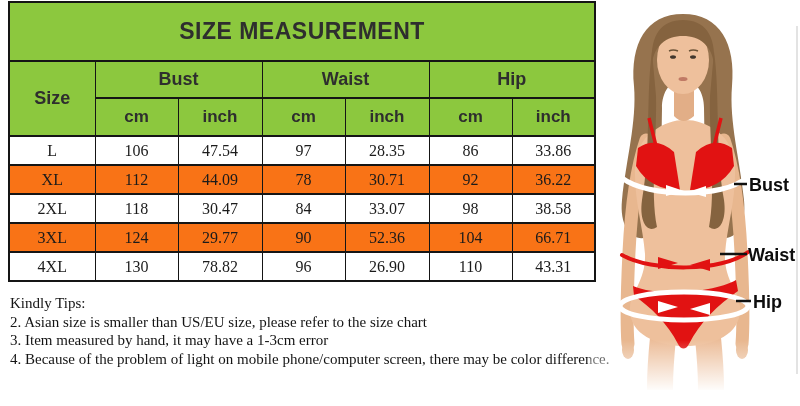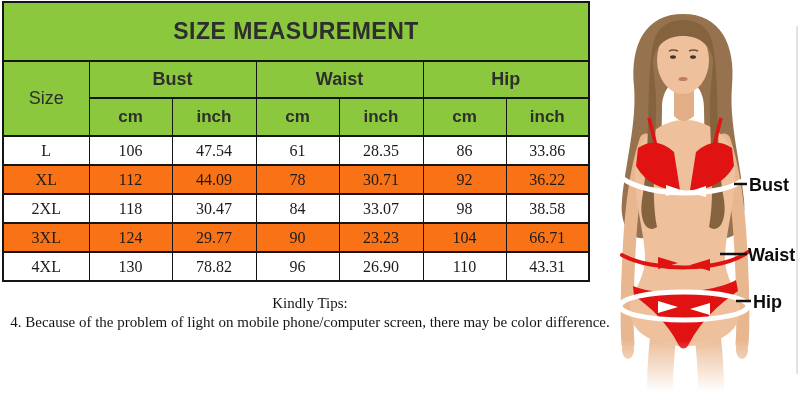--- a/index.html
+++ b/index.html
@@ -1,50 +1,50 @@
 <!DOCTYPE html>
 <html><head>
 <meta charset="utf-8">
 <style>
   html,body{margin:0;padding:0;}
   body{
     width:800px;height:406px;position:relative;overflow:hidden;
     background:#ffffff;font-family:"Liberation Sans",sans-serif;
   }
   
-  .size-table-wrap{position:absolute;left:2px;top:1px;width:666px;}
+  .size-table-wrap{position:absolute;left:8px;top:1px;width:666px;}
   table.size-table{
     width:586px;border-collapse:collapse;table-layout:fixed;
     border:2px solid #151515;
   }
   table.size-table td{
     border-left:1px solid #151515;border-right:1px solid #151515;
     border-top:2px solid #151515;border-bottom:2px solid #151515;
     text-align:center;vertical-align:middle;padding:0;
     color:#2e2e2e;overflow:hidden;
   }
   td.banner{
     height:57px;background:#8CC83E;
     font-size:23px;font-weight:bold;color:#0a0a0a;letter-spacing:.5px;
   }
   td.h-group{height:35px;background:#8CC83E;font-size:18px;font-weight:bold;}
-  td.h-size{background:#8CC83E;font-size:18px;font-weight:normal;margin-top:35px;}
+  td.h-size{background:#8CC83E;font-size:18px;font-weight:bold;margin-top:35px;}
   td.h-unit{height:36px;background:#8CC83E;font-size:17px;font-weight:bold;}
   tr.data-row td{
     height:27px;background:#ffffff;
     font-family:"Liberation Serif",serif;font-size:16px;color:#1b1b1b;
   }
   tr.data-row.alt td{background:#f97316;}
   
   .tips{
     position:absolute;left:10px;top:294px;width:600px;
     font-family:"Liberation Serif",serif;font-size:15px;line-height:18.5px;
     color:#141414;
   }
-  .tips .tip-line{white-space:normal;text-align:center;}
+  .tips .tip-line{white-space:normal;}
   
   .figure-panel{position:absolute;left:588px;top:0;width:212px;height:406px;}
   .figure-panel svg{display:block;}
   .meas-label{font-family:"Liberation Sans",sans-serif;font-size:18px;font-weight:bold;fill:#0d0d0d;}
 </style>
 </head>
 <body>
 
 <div class="size-table-wrap">
   <table class="size-table">
@@ -72,21 +72,21 @@
         <td class="h-unit">inch</td>
         <td class="h-unit">cm</td>
         <td class="h-unit">inch</td>
         <td class="h-unit">cm</td>
         <td class="h-unit">inch</td>
       </tr>
       <tr class="data-row">
         <td>L</td>
         <td>106</td>
         <td>47.54</td>
-        <td>61</td>
+        <td>97</td>
         <td>28.35</td>
         <td>86</td>
         <td>33.86</td>
       </tr>
       <tr class="data-row alt">
         <td>XL</td>
         <td>112</td>
         <td>44.09</td>
         <td>78</td>
         <td>30.71</td>
@@ -100,39 +100,41 @@
         <td>84</td>
         <td>33.07</td>
         <td>98</td>
         <td>38.58</td>
       </tr>
       <tr class="data-row alt">
         <td>3XL</td>
         <td>124</td>
         <td>29.77</td>
         <td>90</td>
-        <td>23.23</td>
+        <td>52.36</td>
         <td>104</td>
         <td>66.71</td>
       </tr>
       <tr class="data-row">
         <td>4XL</td>
         <td>130</td>
         <td>78.82</td>
         <td>96</td>
         <td>26.90</td>
         <td>110</td>
         <td>43.31</td>
       </tr>
     </tbody>
   </table>
 </div>
 
 <div class="tips">
   <div class="tip-line">Kindly Tips:</div>
+  <div class="tip-line">2. Asian size is smaller than US/EU size, please refer to the size chart</div>
+  <div class="tip-line">3. Item measured by hand, it may have a 1-3cm error</div>
   <div class="tip-line">4. Because of the problem of light on mobile phone/computer screen, there may be color difference.</div>
 </div>
 
 <div class="figure-panel">
   <svg width="212" height="406" viewBox="0 0 212 406" xmlns="http://www.w3.org/2000/svg">
     <defs>
       <linearGradient id="fadeBottom" x1="0" y1="0" x2="0" y2="1">
         <stop offset="0" stop-color="#ffffff" stop-opacity="0"></stop>
         <stop offset="1" stop-color="#ffffff" stop-opacity="1"></stop>
       </linearGradient>

